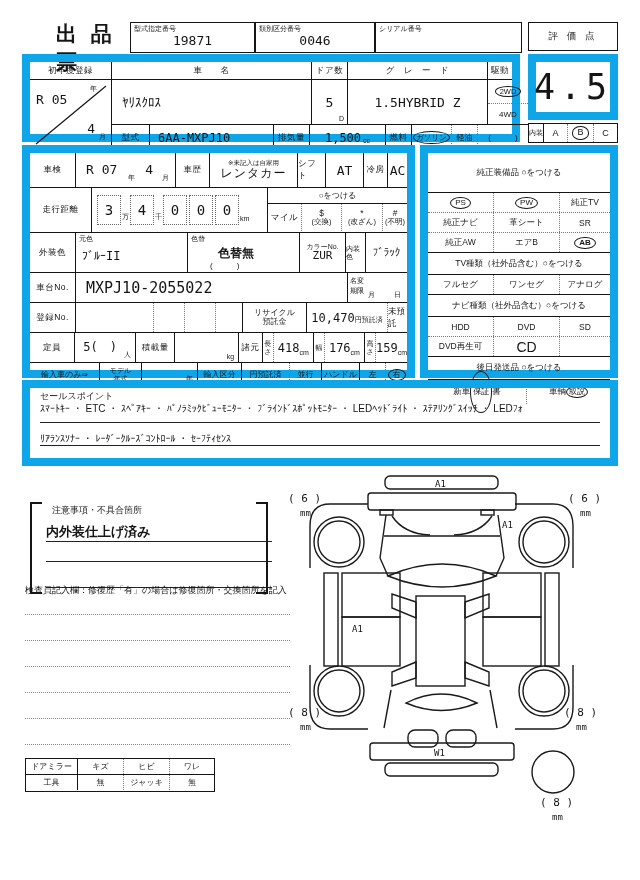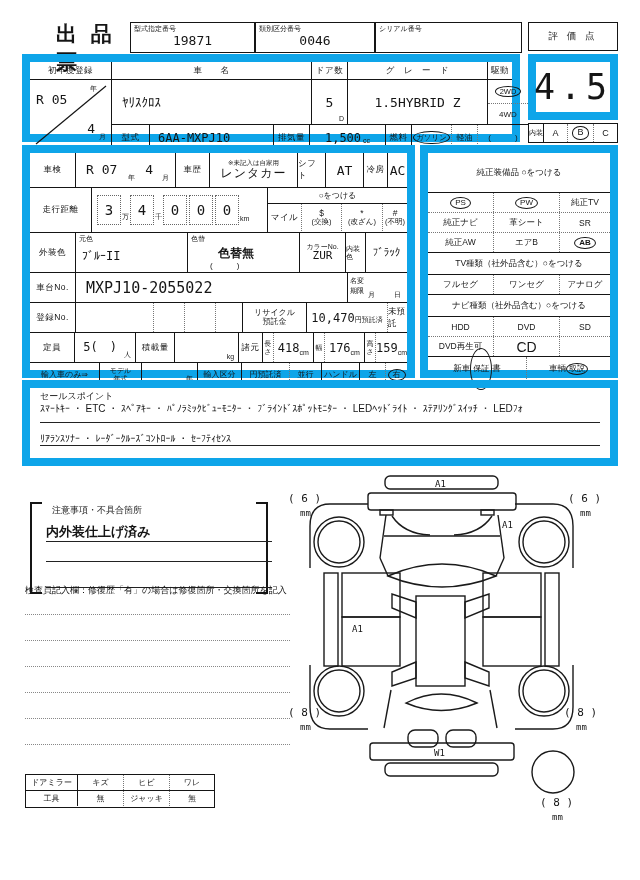--- a/index.html
+++ b/index.html
@@ -308,20 +308,21 @@
   <div class="f dbb" style="height:20px">
     <div class="cc dbr" style="width:66px;font-size:8.5px">HDD</div>
     <div class="cc dbr" style="width:66px;font-size:8.5px">DVD</div>
     <div class="cc" style="flex:1;font-size:8.5px">SD</div>
   </div>
   <div class="f bb" style="height:20px">
     <div class="cc dbr" style="width:66px;font-size:8.5px">DVD再生可</div>
     <div class="cc dbr" style="width:66px;font-size:14px">CD</div>
     <div class="cc" style="flex:1"></div>
   </div>
+  <div class="cc bb" style="height:23px;font-size:8.5px">後日発送品 ○をつける</div>
   <div class="f" style="height:24px">
     <div class="cc dbr" style="width:99px;font-size:8.5px">
       <span>新車</span>
         <span class="ci" style="font-size:8px;padding:15px 2px">保証</span>
         <span>書</span>
     </div>
     <div class="cc" style="flex:1;font-size:8.5px">
       <span>車輌</span>
         <span class="ci" style="font-size:8px;padding:0 2px">取説</span>
     </div>
@@ -345,21 +346,21 @@
 
 <div class="a" style="left:25px;top:584px;font-size:9px">検査員記入欄：修復歴「有」の場合は修復箇所・交換箇所を記入</div>
 
 <div class="a dotline" style="left:25px;top:614px;width:265px"></div>
 <div class="a dotline" style="left:25px;top:640px;width:265px"></div>
 <div class="a dotline" style="left:25px;top:666px;width:265px"></div>
 <div class="a dotline" style="left:25px;top:692px;width:265px"></div>
 <div class="a dotline" style="left:25px;top:718px;width:265px"></div>
 <div class="a dotline" style="left:25px;top:744px;width:265px"></div>
 
-<div class="a bd" style="left:25px;top:774px;width:190px;height:34px">
+<div class="a bd" style="left:25px;top:758px;width:190px;height:34px">
   <div class="f bb" style="height:16px">
     <div class="cc br" style="width:52px;font-size:8px">ドアミラー</div>
     <div class="cc dbr" style="width:46px;font-size:8px">キズ</div>
     <div class="cc dbr" style="width:46px;font-size:8px">ヒビ</div>
     <div class="cc" style="flex:1;font-size:8px">ワレ</div>
   </div>
   <div class="f" style="height:15px">
     <div class="cc br" style="width:52px;font-size:8px">工具</div>
     <div class="cc dbr" style="width:46px;font-size:8px">無</div>
     <div class="cc dbr" style="width:46px;font-size:8px">ジャッキ</div>

